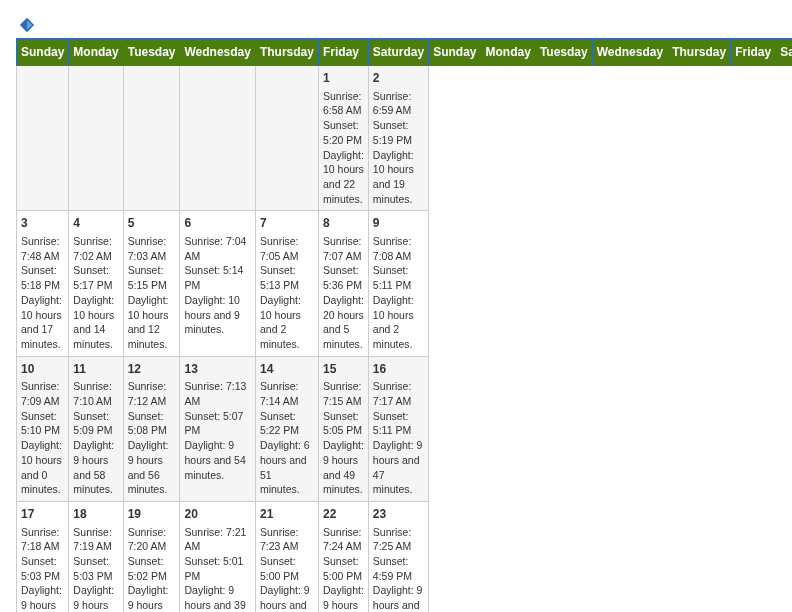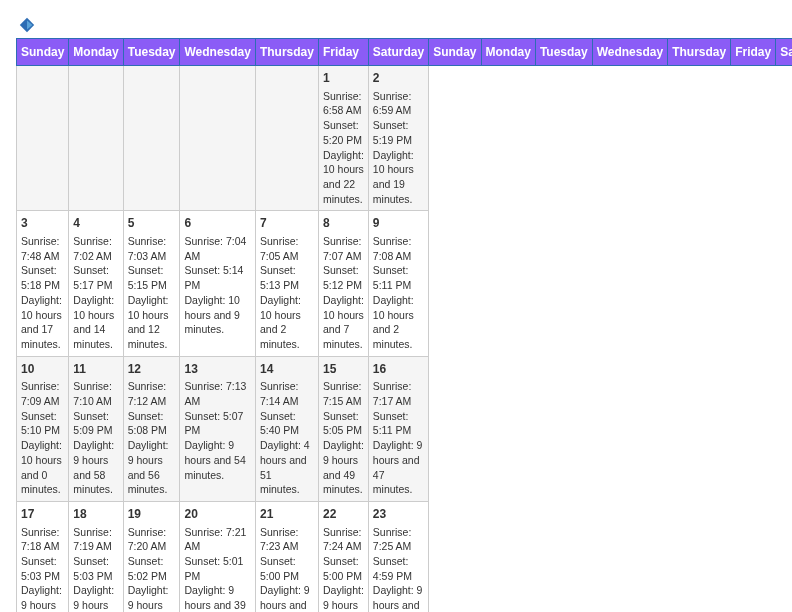--- a/index.html
+++ b/index.html
@@ -45,21 +45,21 @@
     .location {
       font-size: 16px;
       color: #333;
     }
     table {
       width: 100%;
       border-collapse: collapse;
       font-size: 10.5px;
     }
     thead th {
-      background-color: #8b5cf6;
+      background-color: #4d7c0f;
       color: #fff;
       padding: 6px 4px;
       text-align: left;
       font-size: 12px;
       font-weight: bold;
       border: 1px solid #2e6db4;
     }
     tbody td {
       border: 1px solid #ccc;
       vertical-align: top;
@@ -172,22 +172,22 @@
         </td>
         <td>
           <span class="day-num">7</span>
           <div>Sunrise: 7:05 AM</div>
           <div>Sunset: 5:13 PM</div>
           <div>Daylight: 10 hours and 2 minutes.</div>
         </td>
         <td>
           <span class="day-num">8</span>
           <div>Sunrise: 7:07 AM</div>
-          <div>Sunset: 5:12 PM</div>
-          <div>Daylight: 10 hours and 7 minutes.</div>
+          <div>Sunset: 5:36 PM</div>
+          <div>Daylight: 20 hours and 5 minutes.</div>
         </td>
         <td>
           <span class="day-num">9</span>
           <div>Sunrise: 7:08 AM</div>
           <div>Sunset: 5:11 PM</div>
           <div>Daylight: 10 hours and 2 minutes.</div>
         </td>
       </tr>
       <tr>
         <td>
@@ -210,22 +210,22 @@
         </td>
         <td>
           <span class="day-num">13</span>
           <div>Sunrise: 7:13 AM</div>
           <div>Sunset: 5:07 PM</div>
           <div>Daylight: 9 hours and 54 minutes.</div>
         </td>
         <td>
           <span class="day-num">14</span>
           <div>Sunrise: 7:14 AM</div>
-          <div>Sunset: 5:40 PM</div>
-          <div>Daylight: 4 hours and 51 minutes.</div>
+          <div>Sunset: 5:22 PM</div>
+          <div>Daylight: 6 hours and 51 minutes.</div>
         </td>
         <td>
           <span class="day-num">15</span>
           <div>Sunrise: 7:15 AM</div>
           <div>Sunset: 5:05 PM</div>
           <div>Daylight: 9 hours and 49 minutes.</div>
         </td>
         <td>
           <span class="day-num">16</span>
           <div>Sunrise: 7:17 AM</div>

